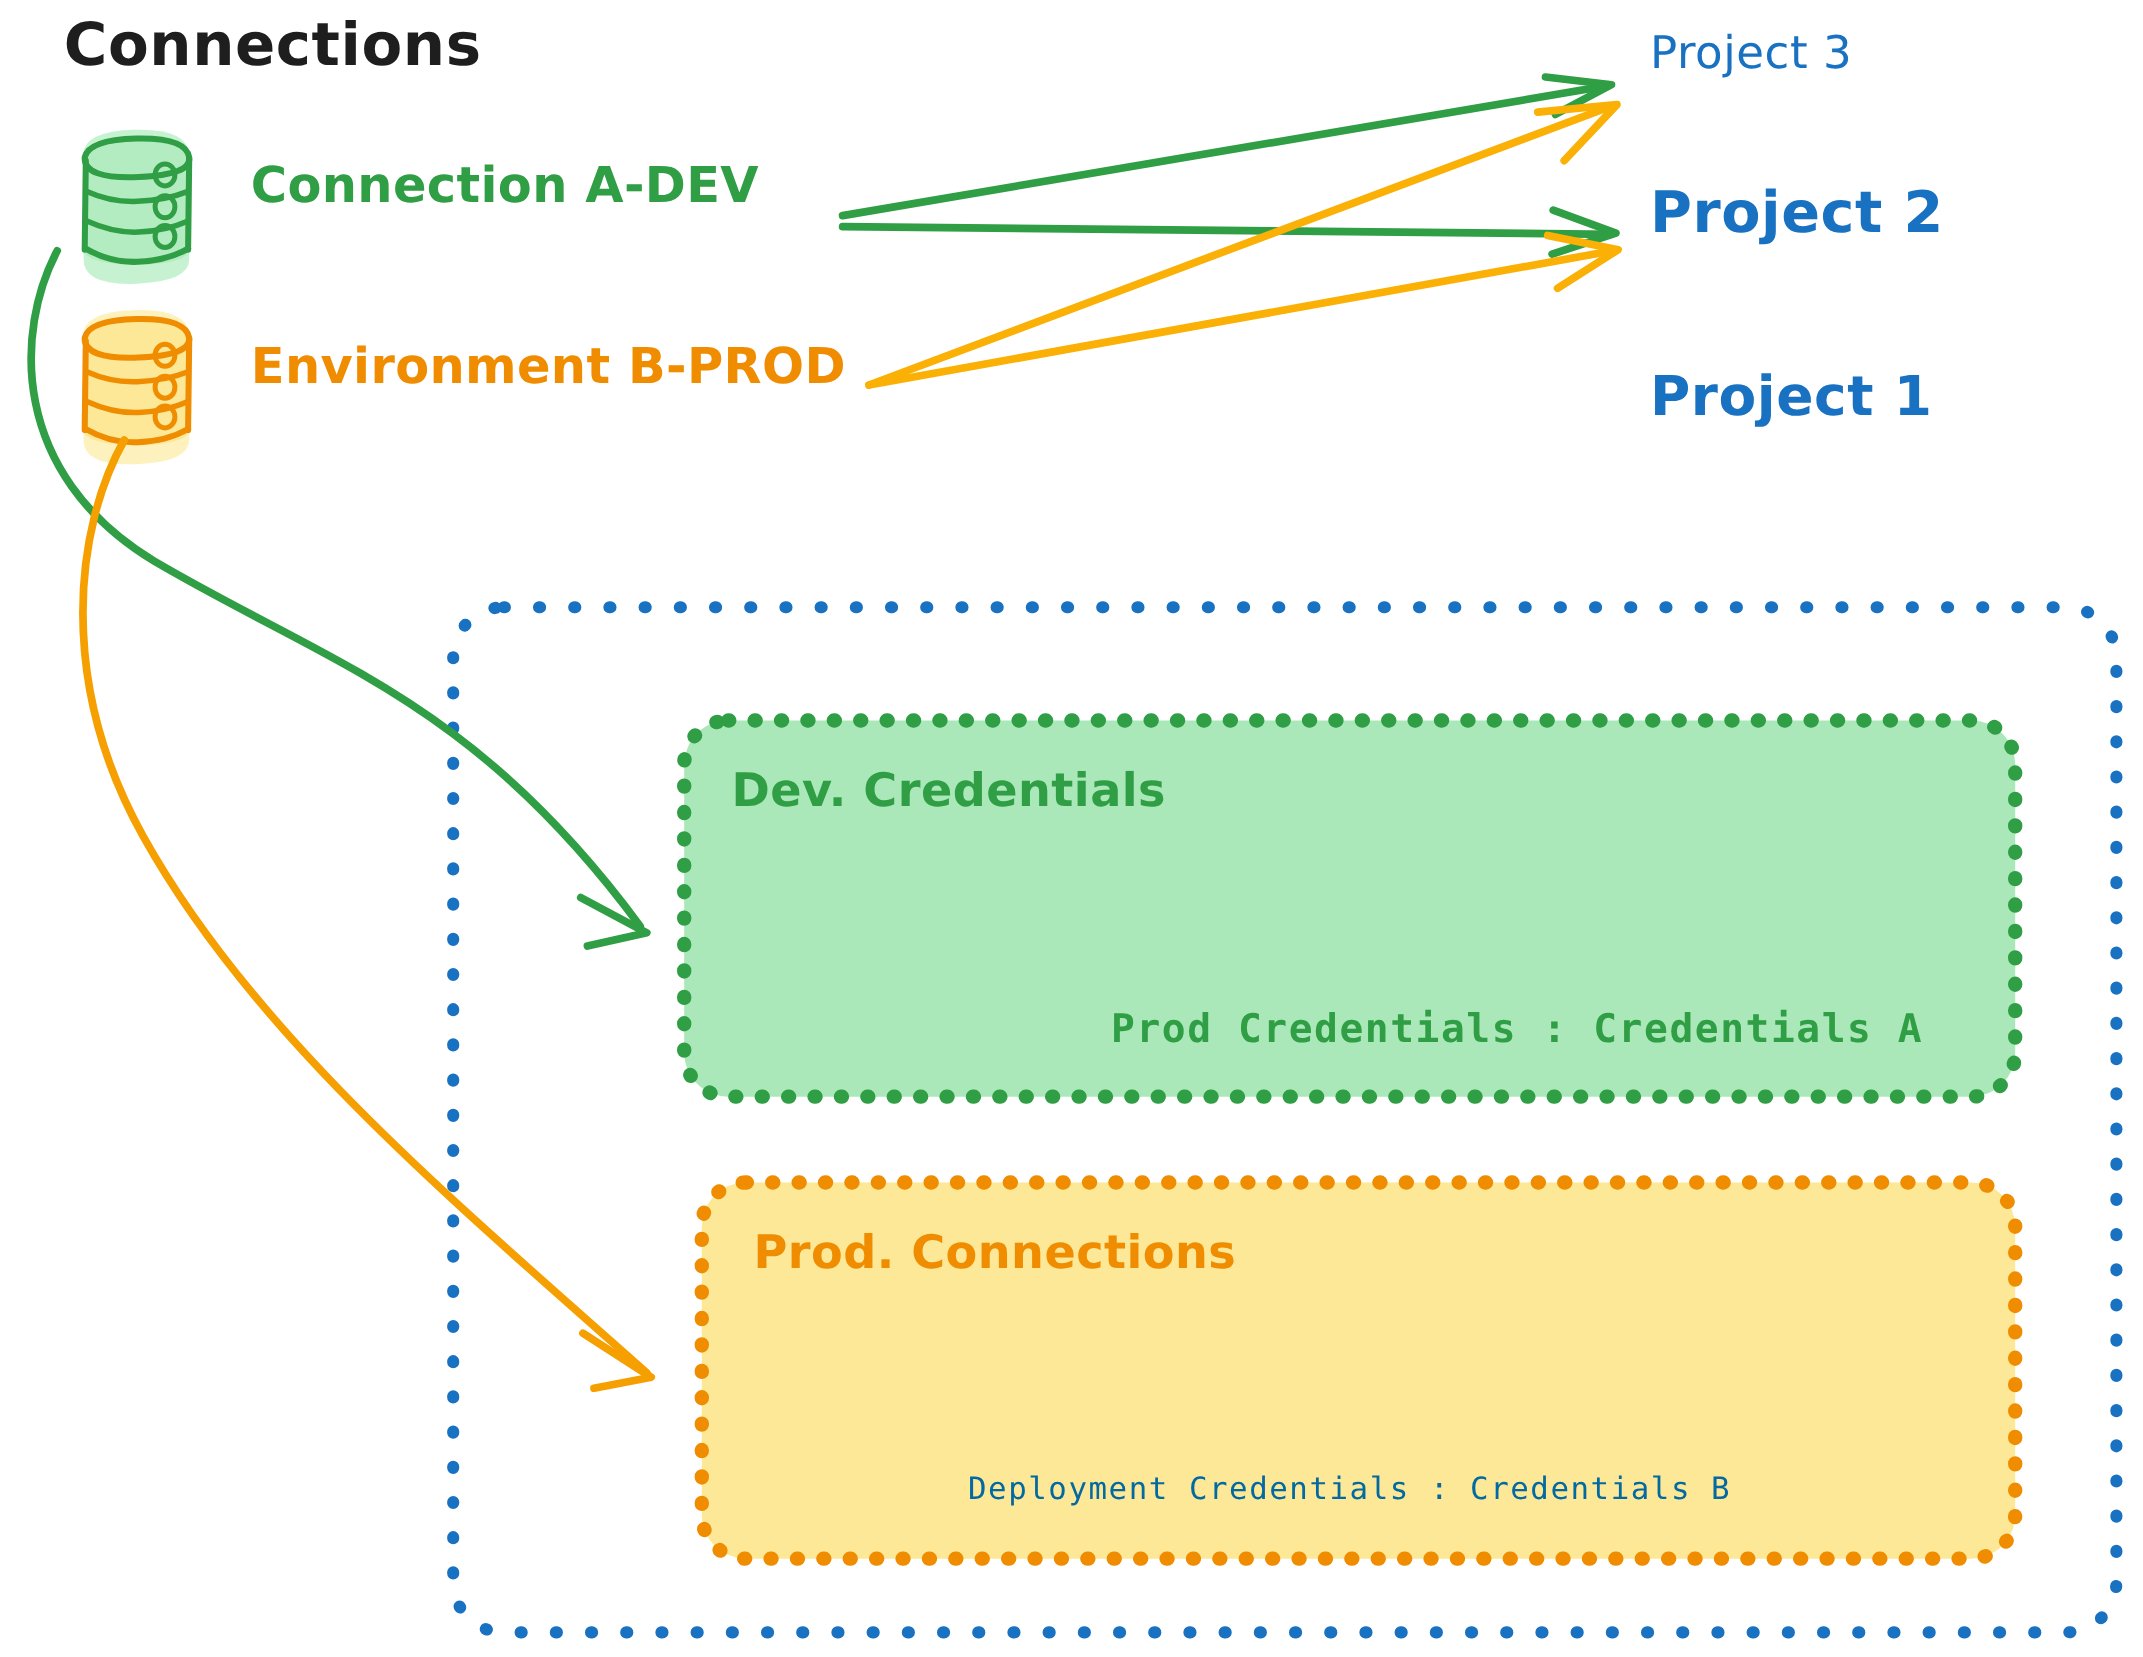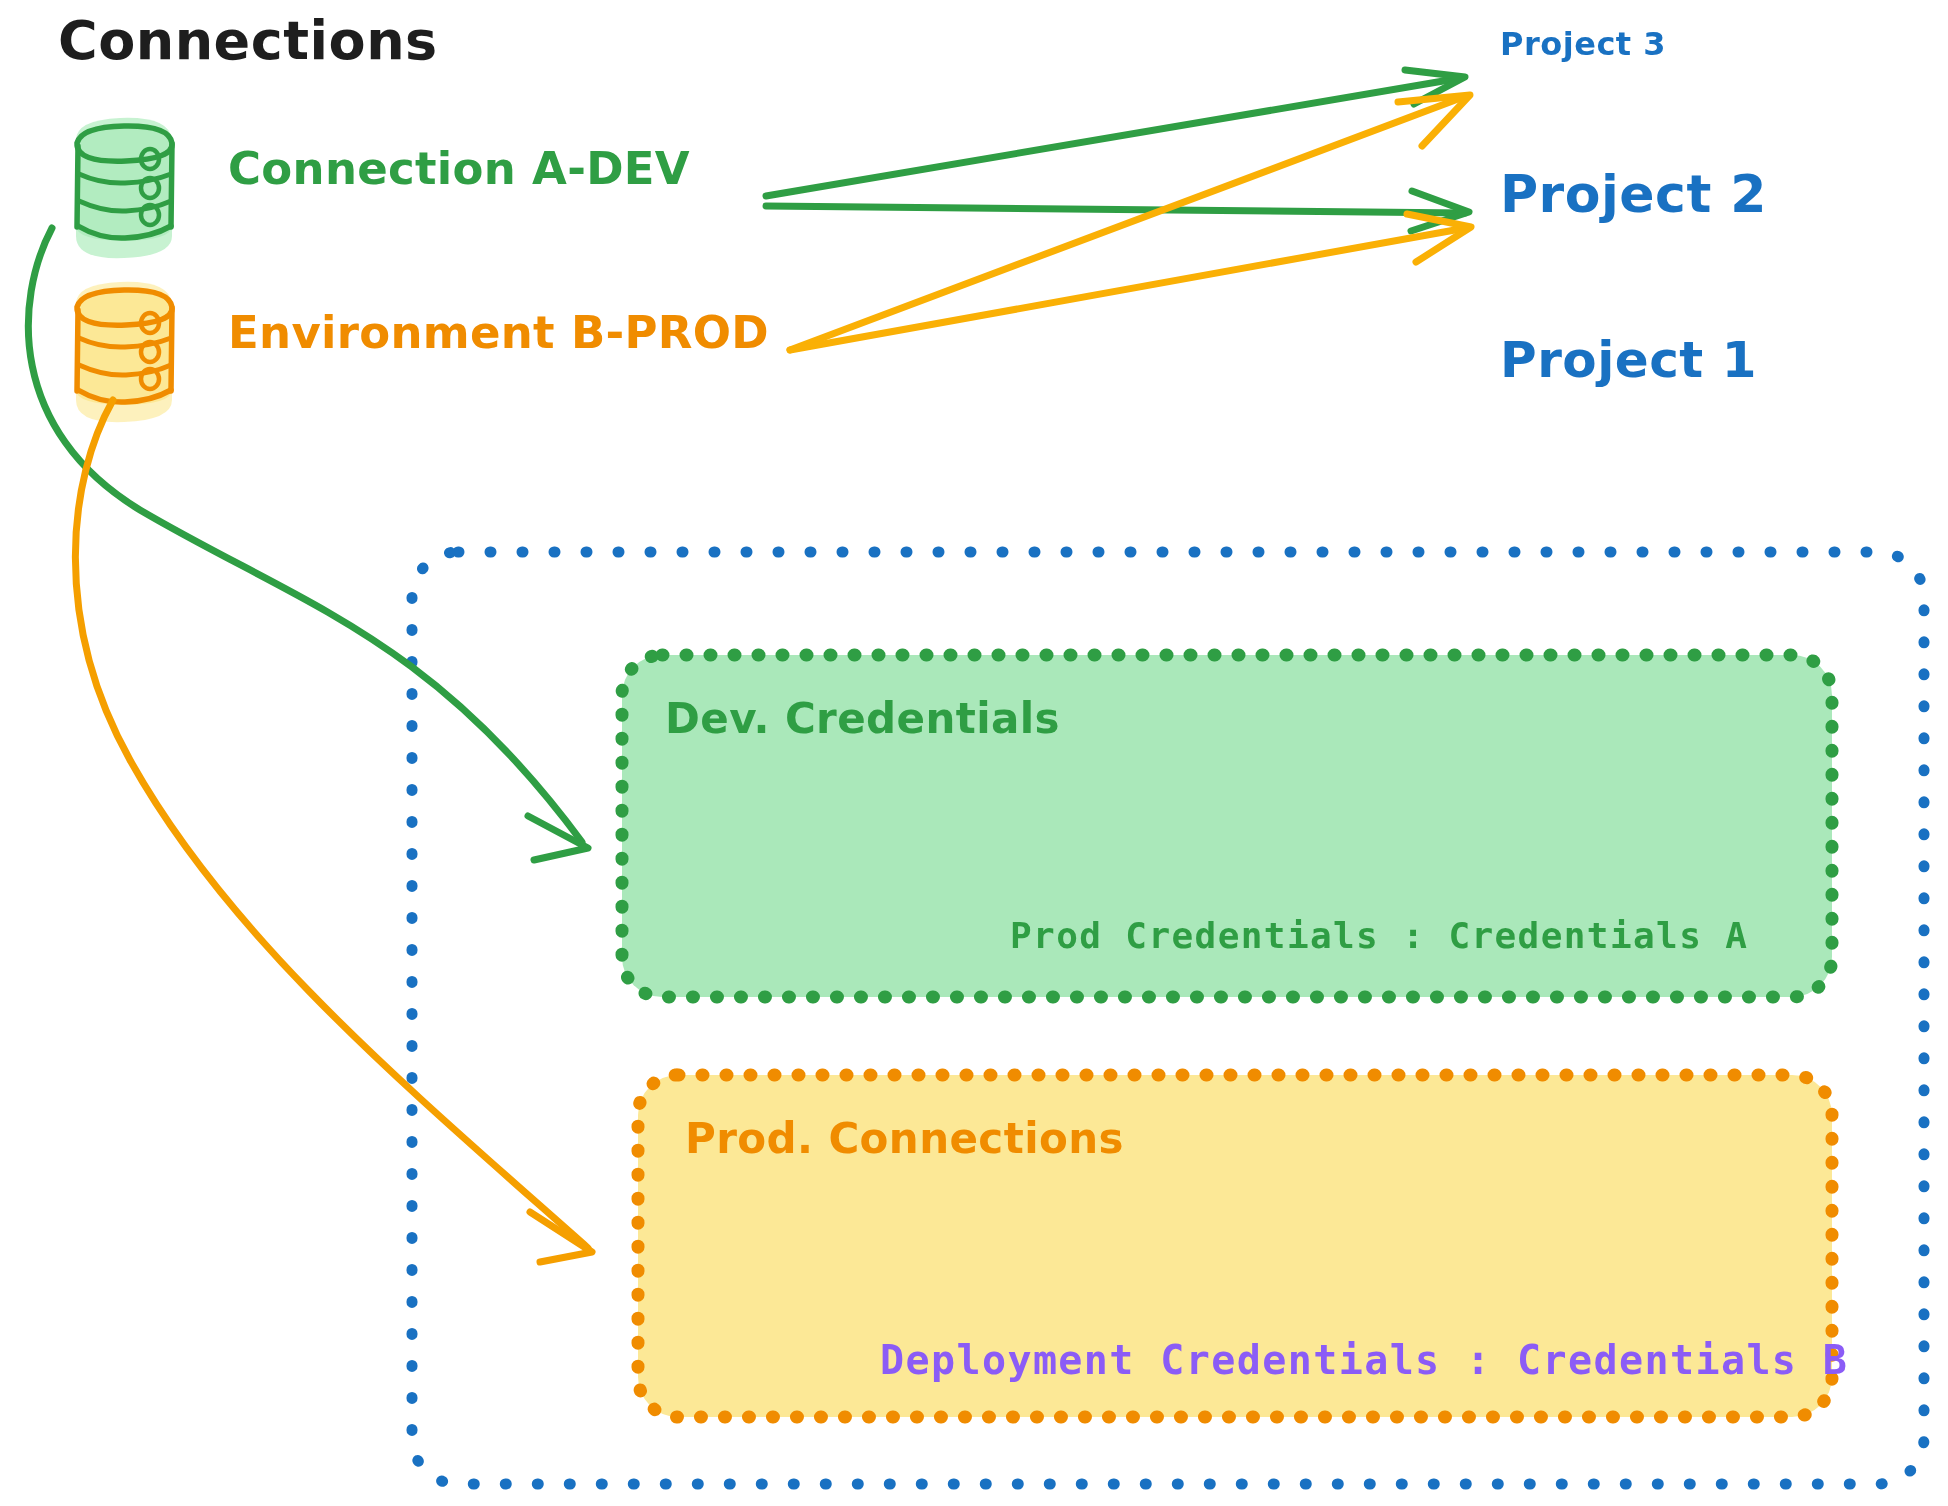--- a/index.html
+++ b/index.html
@@ -21,21 +21,21 @@
   }
   #label-conn-a{
     left:228px;top:146px;font-size:45px;color:#2f9e44;font-weight:600;
     letter-spacing:0.3px;
   }
   #label-conn-b{
     left:228px;top:310px;font-size:45px;color:#f08c00;font-weight:600;
     letter-spacing:0.3px;
   }
   #label-project-3{
-    left:1500px;top:28px;font-size:32px;color:#1971c2;font-weight:700;
+    left:1500px;top:28px;font-size:41px;color:#1971c2;font-weight:400;
     letter-spacing:0.5px;
   }
   #label-project-2{
     left:1500px;top:168px;font-size:52px;color:#1971c2;font-weight:600;
     letter-spacing:0.5px;
   }
   #label-project-1{
     left:1500px;top:335px;font-size:50px;color:#1971c2;font-weight:600;
     letter-spacing:0.5px;
   }
@@ -46,21 +46,21 @@
   }
   #label-dev-creds{
     left:1010px;top:918px;font-size:36px;color:#2f9e44;font-weight:600;
     letter-spacing:1.4px;
   }
   #label-prod-env{
     left:685px;top:1118px;font-size:42px;color:#f08c00;font-weight:600;
     letter-spacing:0.4px;
   }
   #label-prod-creds{
-    left:880px;top:1340px;font-size:40px;color:#8b5cf6;font-weight:700;
+    left:880px;top:1340px;font-size:28px;color:#0369a1;font-weight:400;
     letter-spacing:1.4px;
   }
 </style>
 </head>
 <body>
 
 <div id="stage">
 
   <svg id="canvas" viewBox="0 0 1948 1506">
 

